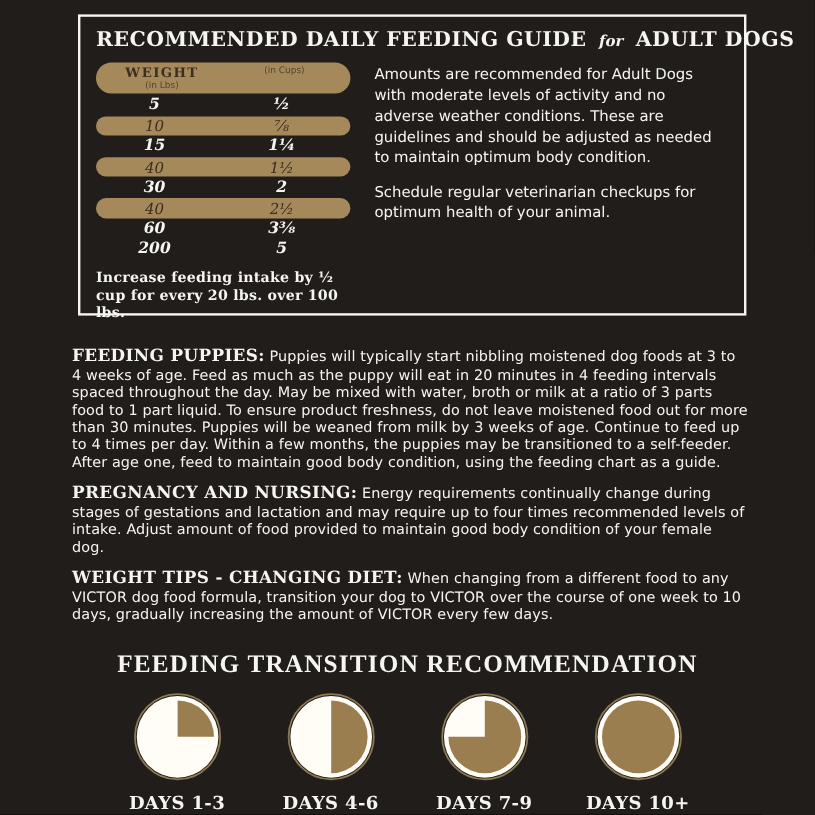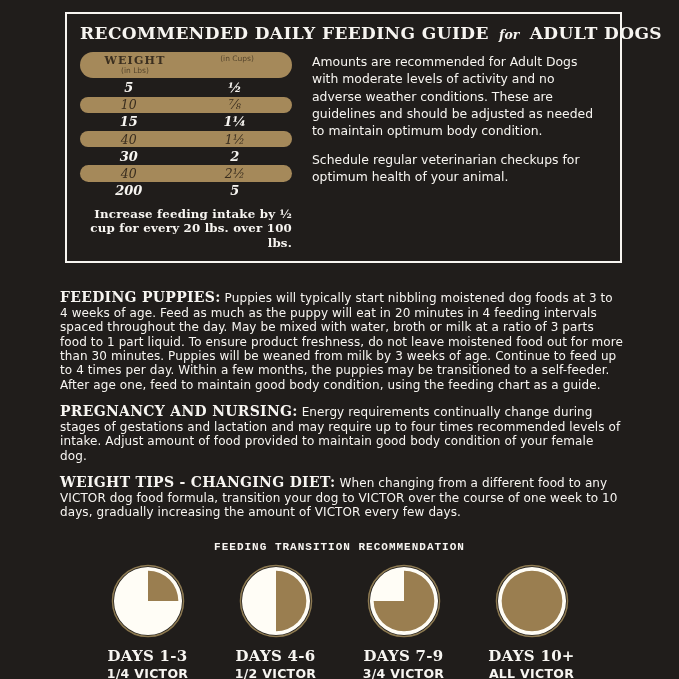--- a/index.html
+++ b/index.html
@@ -33,37 +33,37 @@
   .th .sub{font-size:7.5px;color:#55452c;}
   .t-row{display:flex;align-items:center;height:16.2px;margin-top:1px;}
   .t-row .w{flex:0 0 46%;text-align:center;}
   .t-row .a{flex:1;text-align:center;}
   .t-row.dark{color:var(--ink,#f7f5f1);font-family:"DejaVu Serif",serif;font-weight:bold;font-style:italic;font-size:13px;}
   .t-row.tan{
     background:var(--tan,#a5895a);border-radius:9px;color:var(--tan_ink,#3a2e1f);
     font-family:"DejaVu Serif",serif;font-style:italic;font-size:12.5px;
   }
   .table-footnote{
-    margin-top:8px;text-align:right;font-family:"DejaVu Serif",serif;font-weight:bold;
+    margin-top:8px;text-align:left;font-family:"DejaVu Serif",serif;font-weight:bold;
     font-size:11.8px;line-height:1.25;letter-spacing:.2px;
   }
   
   .notes{flex:1;font-size:12.4px;line-height:1.4;padding-top:1px;}
   .notes p{margin:0 0 11px 0;}
   .water-note{
     font-family:"DejaVu Serif",serif;font-weight:bold;font-style:italic;
     font-size:13px;line-height:1.5;letter-spacing:.3px;
   }
   
   .sections{position:absolute;left:60px;top:273px;width:564px;margin-top:16px;}
   .section{margin:0 0 11px 0;font-size:12px;line-height:1.2;letter-spacing:.1px;}
   .sec-head{font-family:"DejaVu Serif",serif;font-weight:bold;font-size:14px;letter-spacing:.3px;}
   
   .transition{position:absolute;left:0;top:541px;width:679px;text-align:center;}
-  .transition-heading{font-family:Liberation Mono, monospace;font-weight:bold;font-size:11px;letter-spacing:1px;}
+  .transition-heading{font-family:Liberation Serif, serif;font-weight:bold;font-size:21px;letter-spacing:1px;}
   .pies{display:flex;justify-content:center;gap:24px;margin-top:11px;}
   .pie-item{width:104px;}
   .pie-face{fill:var(--ring,#fffdf6);}
   .pie-ring{fill:none;stroke:var(--ring_edge,#8d7a52);stroke-width:2;}
   .pie-white{fill:var(--ring,#fffdf6);}
   .pie-wedge{fill:var(--pie_tan,#9a7e50);}
   .day-label{font-family:"DejaVu Serif",serif;font-weight:bold;font-size:15px;margin-top:5px;letter-spacing:.3px;}
   .portion-label{font-weight:bold;font-size:12.5px;letter-spacing:.3px;margin-top:1px;}
 </style>
 </head>
@@ -107,20 +107,24 @@
           <span class="w">40</span>
           <span class="a">1½</span>
         </div>
         <div class="t-row dark">
           <span class="w">30</span>
           <span class="a">2</span>
         </div>
         <div class="t-row tan">
           <span class="w">40</span>
           <span class="a">2½</span>
+        </div>
+        <div class="t-row dark">
+          <span class="w">60</span>
+          <span class="a">3⅜</span>
         </div>
         <div class="t-row dark">
           <span class="w">200</span>
           <span class="a">5</span>
         </div>
 
         <div class="table-footnote">Increase feeding intake by ½ cup for every 20 lbs. over 100 lbs.</div>
       </div>
 
       <div class="notes">

